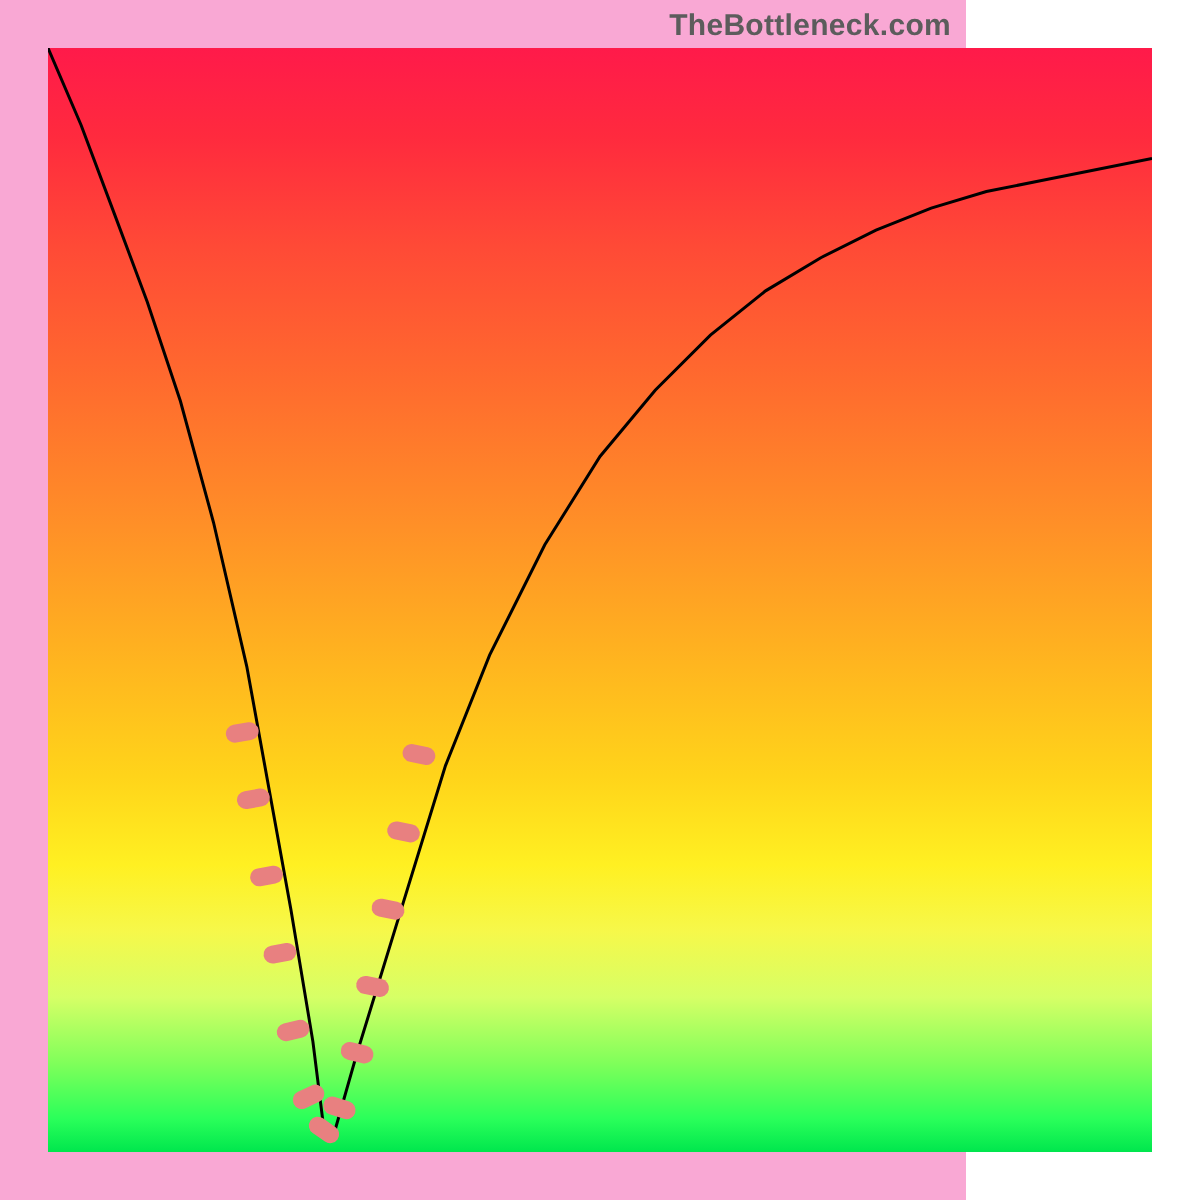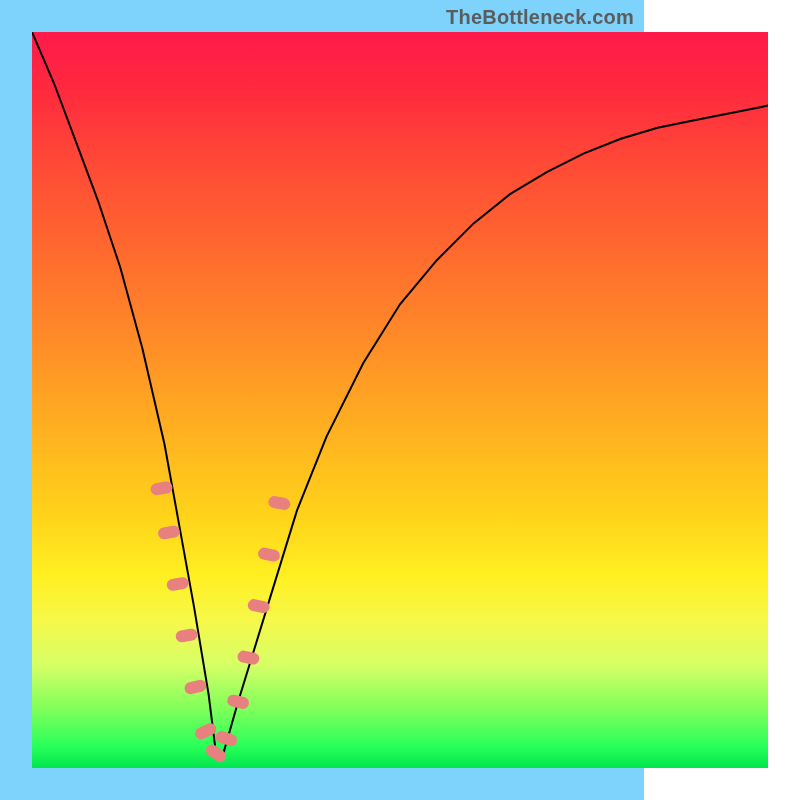--- a/index.html
+++ b/index.html
@@ -1,16 +1,16 @@
 <!DOCTYPE html>
 <html><head>
 <meta charset="utf-8">
 <style>
   html,body{margin:0;padding:0;width:800px;height:800px;overflow:hidden;font-family:Arial,Helvetica,sans-serif}
-  #stage{position:relative;width:644px;height:800px;background:#7dd3fc}
+  #stage{position:relative;width:644px;height:800px;background:#f9a8d4}
   #plot-area{position:absolute;left:32px;top:32px;width:736px;height:736px}
   #plot-bg{position:absolute;left:0;top:0;width:100%;height:100%;background:linear-gradient(to bottom,
     #ff1a4a 0%, #ff2a3e 8%, #ff4a36 18%, #ff6a2e 30%, #ff8c28 42%, #ffb020 54%,
     #ffd41a 66%, #fff022 74%, #f6f84a 80%, #d6ff66 86%, #7fff5a 92%, #2aff5a 97%, #00e64d 100%)}
   #plot-svg{position:absolute;left:0;top:0;width:100%;height:100%}
   #watermark{position:absolute;top:6px;right:10px;color:#5c5c5c;font-size:20px;font-weight:600;letter-spacing:.2px}
   .curve{fill:none;stroke:#000;stroke-width:2}
   .bead{fill:#e88080}
 </style>
 </head>

